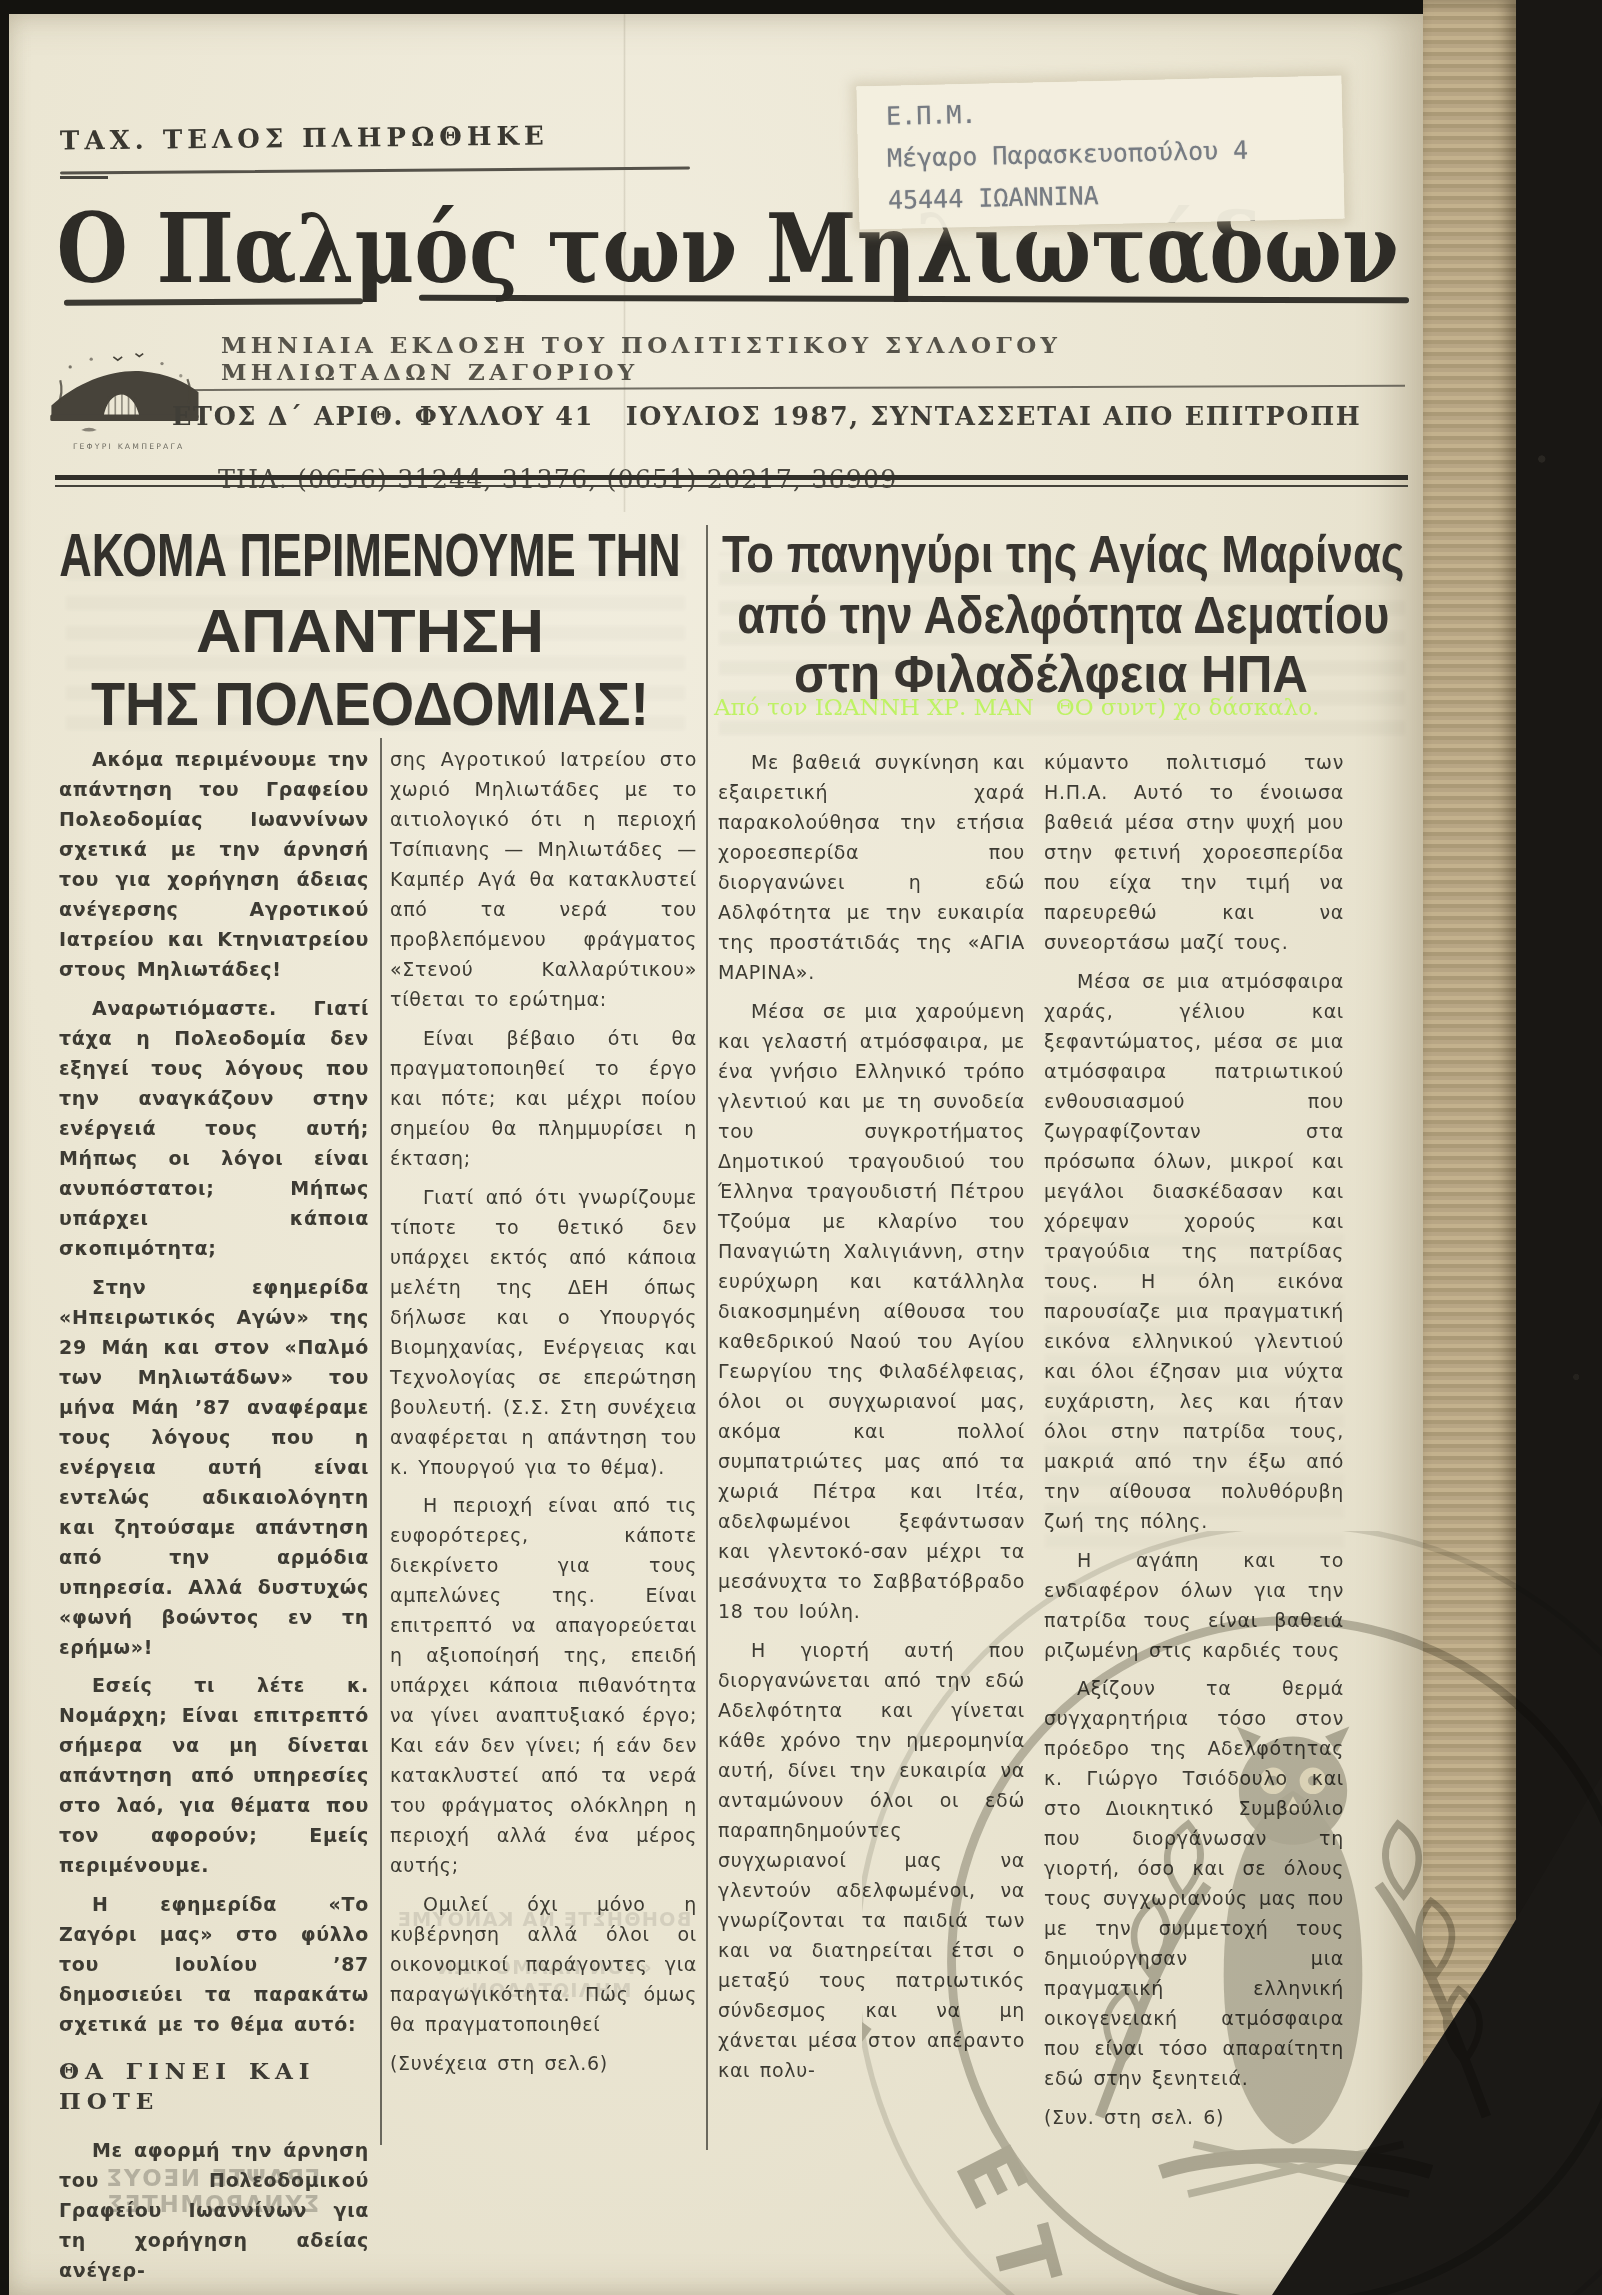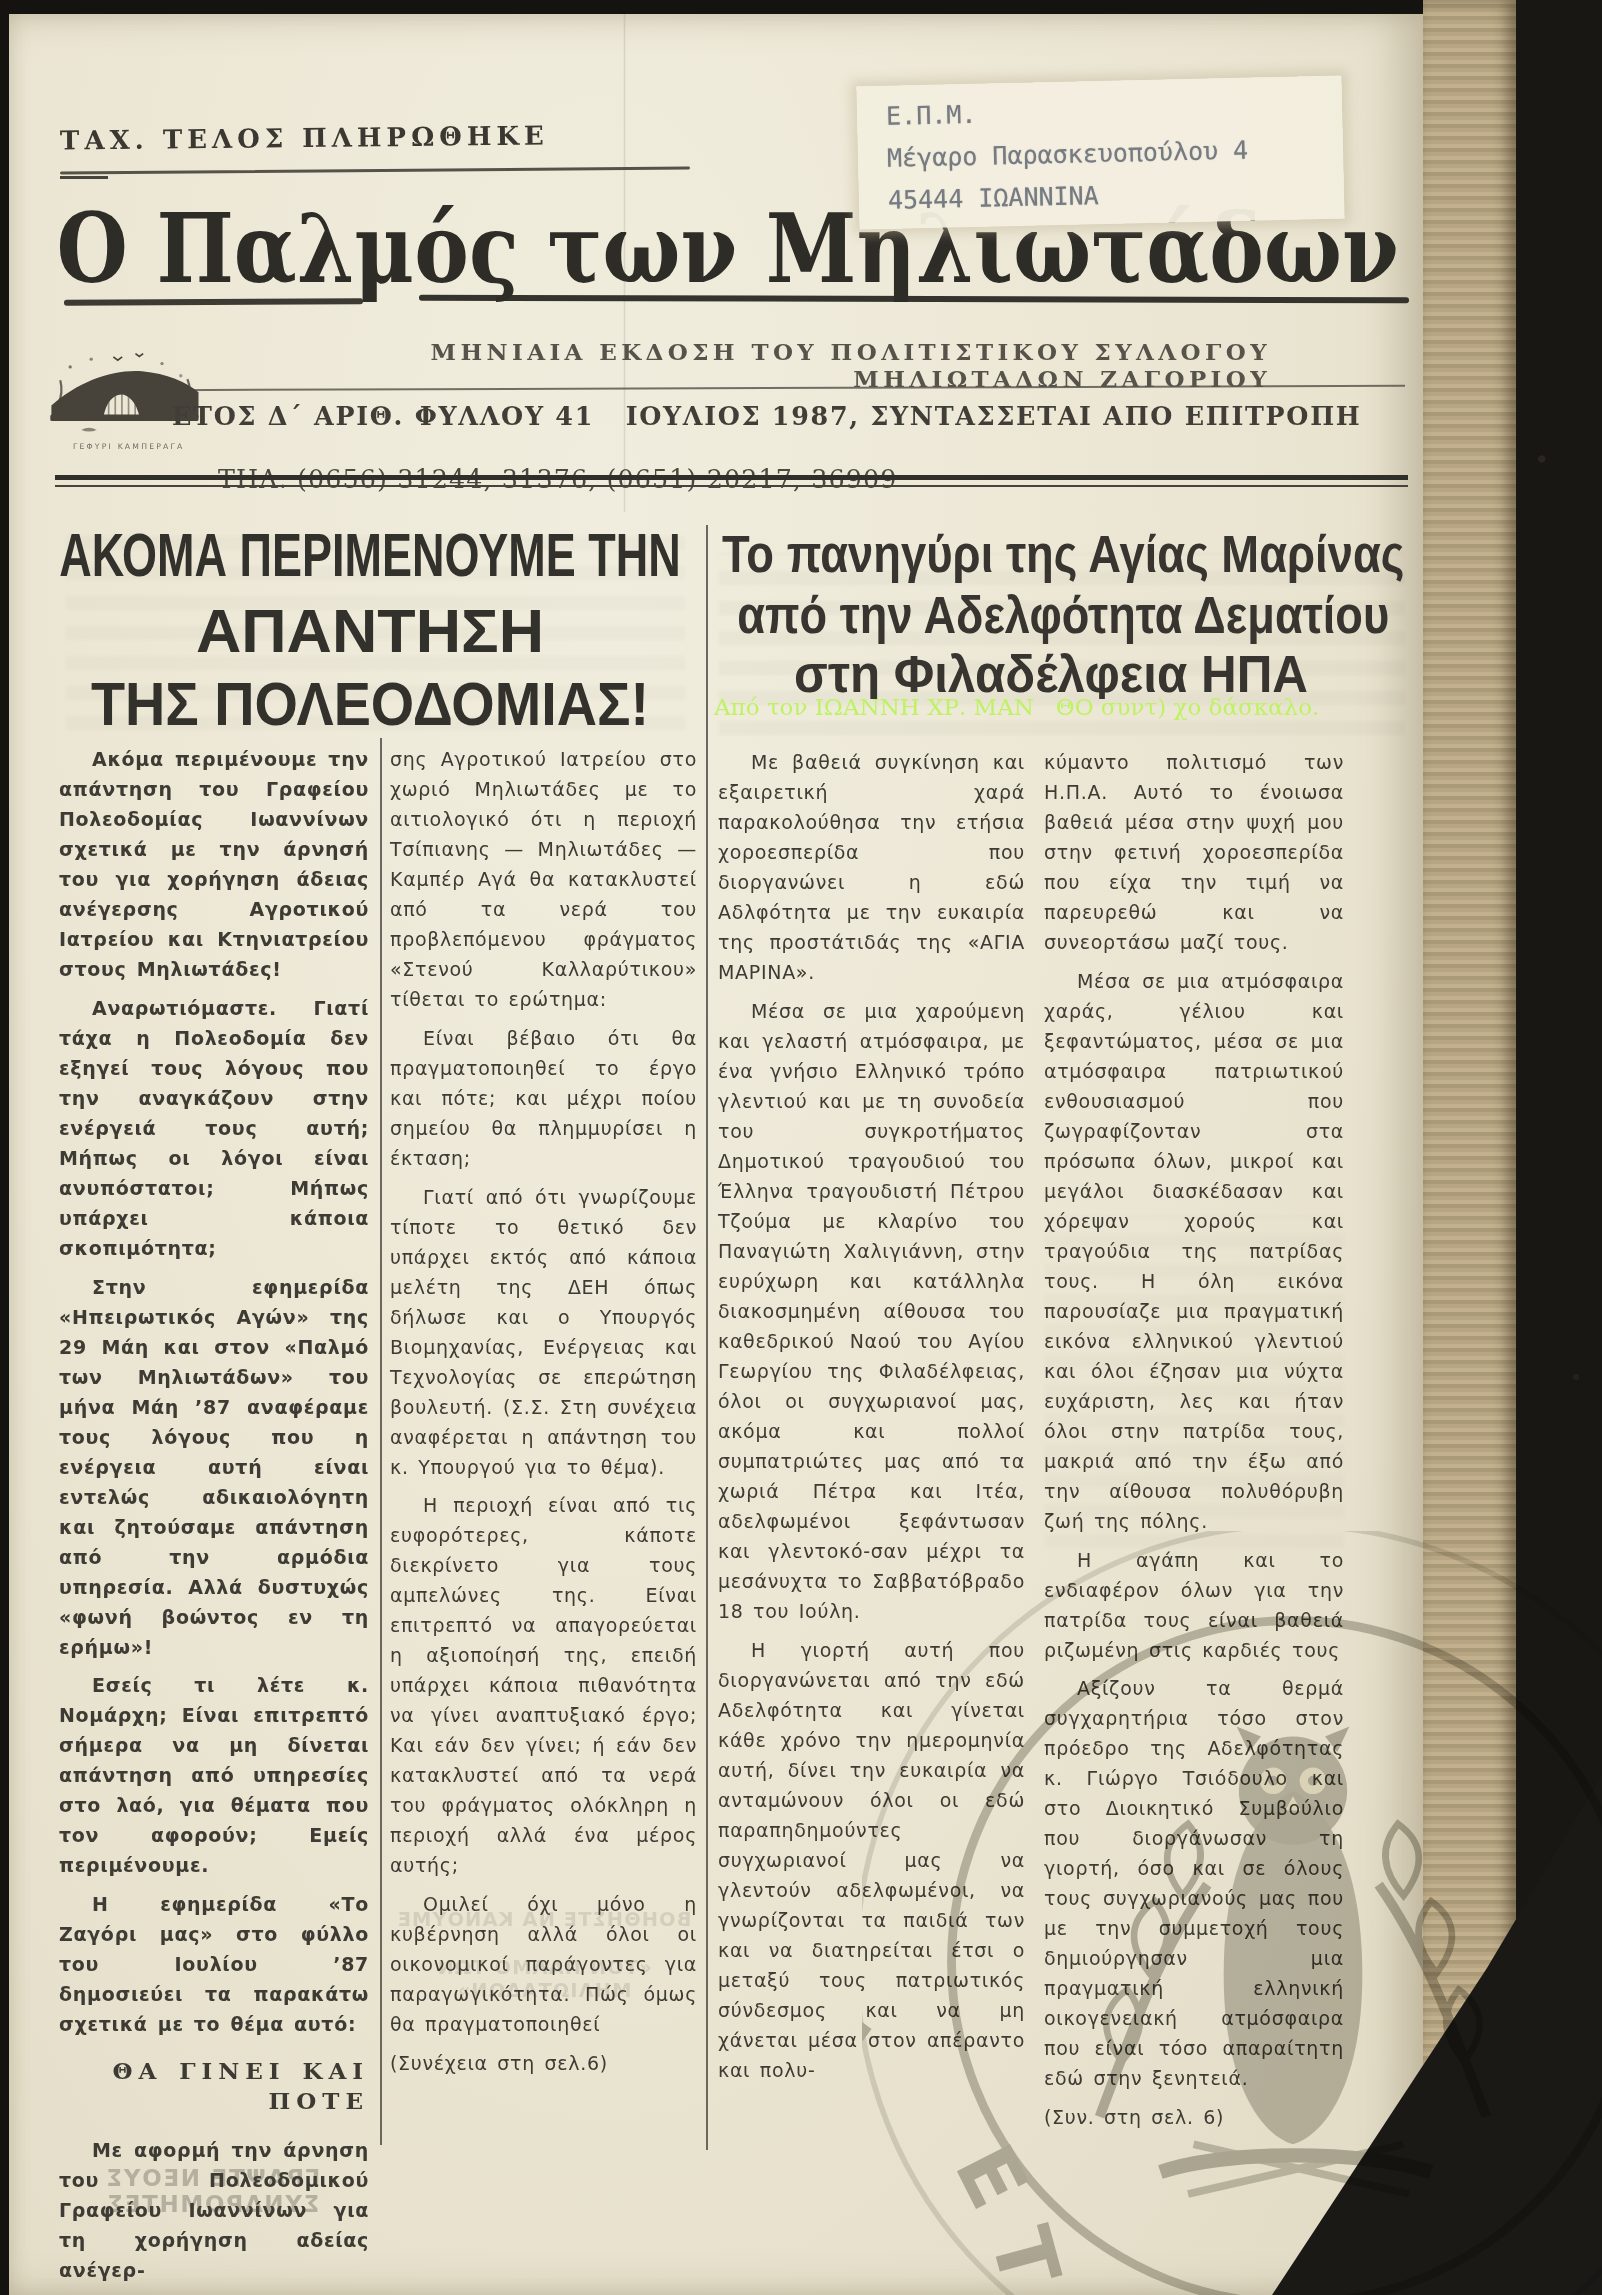--- a/index.html
+++ b/index.html
@@ -32,21 +32,21 @@
 
   .stamp{position:absolute;left:858px;top:81px;width:485px;height:143px;z-index:6;
          background:rgba(243,238,223,.96);transform:rotate(-1.3deg);
          box-shadow:0 0 12px 5.5px rgba(190,180,150,.45);
          font-family:"DejaVu Sans Mono","Liberation Mono",monospace;color:#767b82;
          padding:10px 0 0 29px;box-sizing:border-box;font-size:25px;line-height:42px;
          text-shadow:0 0 1.1px rgba(118,123,130,.6);}
   .masthead-svg{position:absolute;left:53px;top:189px;z-index:3;}
   .rule-heavy-a{position:absolute;left:64px;top:299px;width:299px;height:5.5px;background:#3c3a33;border-radius:2.8px;transform:rotate(-.3deg);}
   .rule-heavy-b{position:absolute;left:419px;top:296px;width:990px;height:6px;background:#35332d;border-radius:2.8px;transform:rotate(.15deg);}
-  .subtitle{position:absolute;left:221px;top:338px;width:1050px;text-align:right;z-index:2;
+  .subtitle{position:absolute;left:221px;top:331px;width:1050px;text-align:left;z-index:2;
             font-family:"DejaVu Serif","Liberation Serif",serif;font-weight:600;
             font-size:23px;letter-spacing:4.4px;color:#56534a;}
   .rule-thin{position:absolute;left:161px;top:387px;width:1244px;height:1.7px;background:#5a574d;opacity:.85;transform:rotate(-.2deg);}
   .issue-line{position:absolute;left:172px;top:401px;white-space:pre;z-index:2;
               font-family:"DejaVu Serif","Liberation Serif",serif;font-weight:600;
               font-size:25.4px;letter-spacing:1.7px;color:#403e37;}
   .phone-line{position:absolute;left:218px;top:464px;white-space:pre;
               font-family:"DejaVu Serif","Liberation Serif",serif;
               font-size:25.4px;letter-spacing:1.1px;color:#4a4840;}
   .sketch{position:absolute;left:48px;top:347px;z-index:1;}
@@ -68,21 +68,21 @@
   .col{position:absolute;width:310px;z-index:2;color:#3d3b33;
        font-size:19px;line-height:30px;letter-spacing:0.7px;word-spacing:2.8px;text-align:justify;}
   .col1{left:59px;top:744px;font-weight:bold;}
   .col2{left:390px;top:744px;width:307px;}
   .col3{left:718px;top:747px;width:307px;}
   .col4{left:1044px;top:747px;width:300px;}
   .bp{margin:0 0 8.8px;text-indent:33px;}
   .bp.cont{text-indent:0;}
   .bp.center{text-indent:0;}
   .bp.subhead{font-family:"DejaVu Serif","Liberation Serif",serif;font-size:23px;letter-spacing:6px;
-              text-indent:0;text-align:right;margin:16.6px 0 19px;color:#3c3a33;}
+              text-indent:0;text-align:left;margin:16.6px 0 19px;color:#3c3a33;}
 
   
   .seal{position:absolute;left:862px;top:1531px;z-index:5;mix-blend-mode:multiply;opacity:.58;pointer-events:none;}
 
   
   .ghost-line{position:absolute;transform:scaleX(-1);font-weight:bold;color:#55534a;z-index:1;text-align:center;}
   .g1{left:55px;top:2165px;width:315px;font-size:23px;letter-spacing:1.7px;opacity:.34;}
   .g2{left:389px;top:1908px;width:310px;font-size:19.4px;letter-spacing:1.1px;opacity:.15;}
   .g3{left:389px;top:1956px;width:310px;font-size:19.4px;letter-spacing:1.1px;opacity:.15;}
   .smudge{position:absolute;z-index:1;filter:blur(1.7px);

